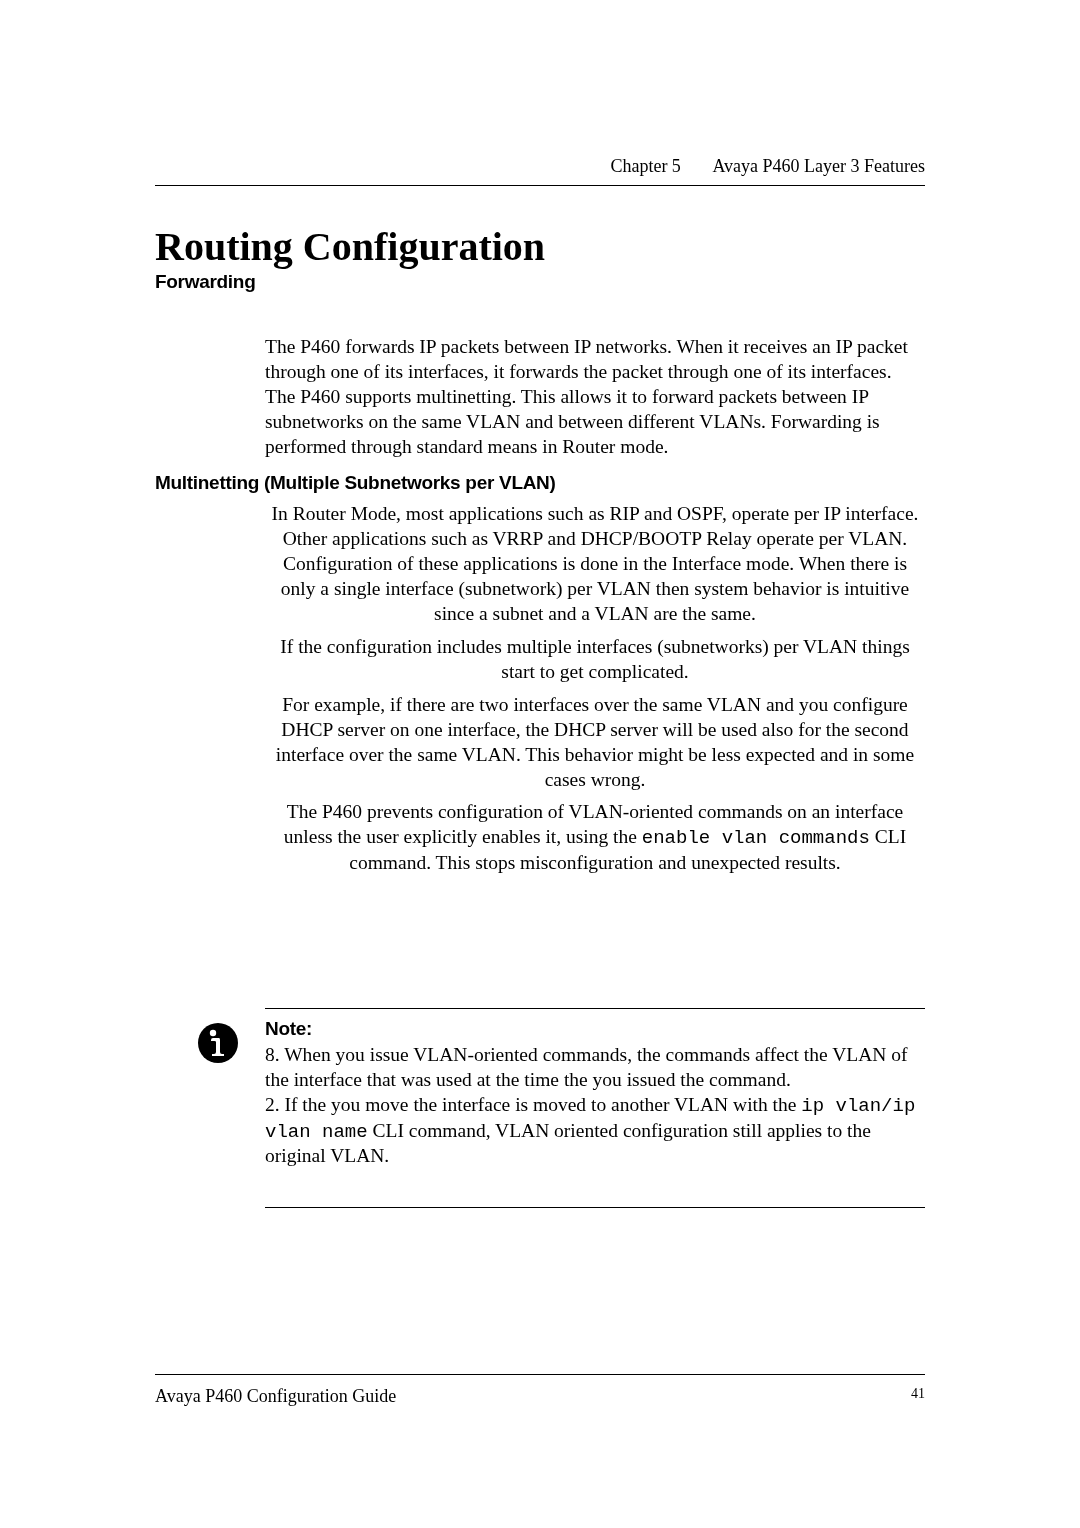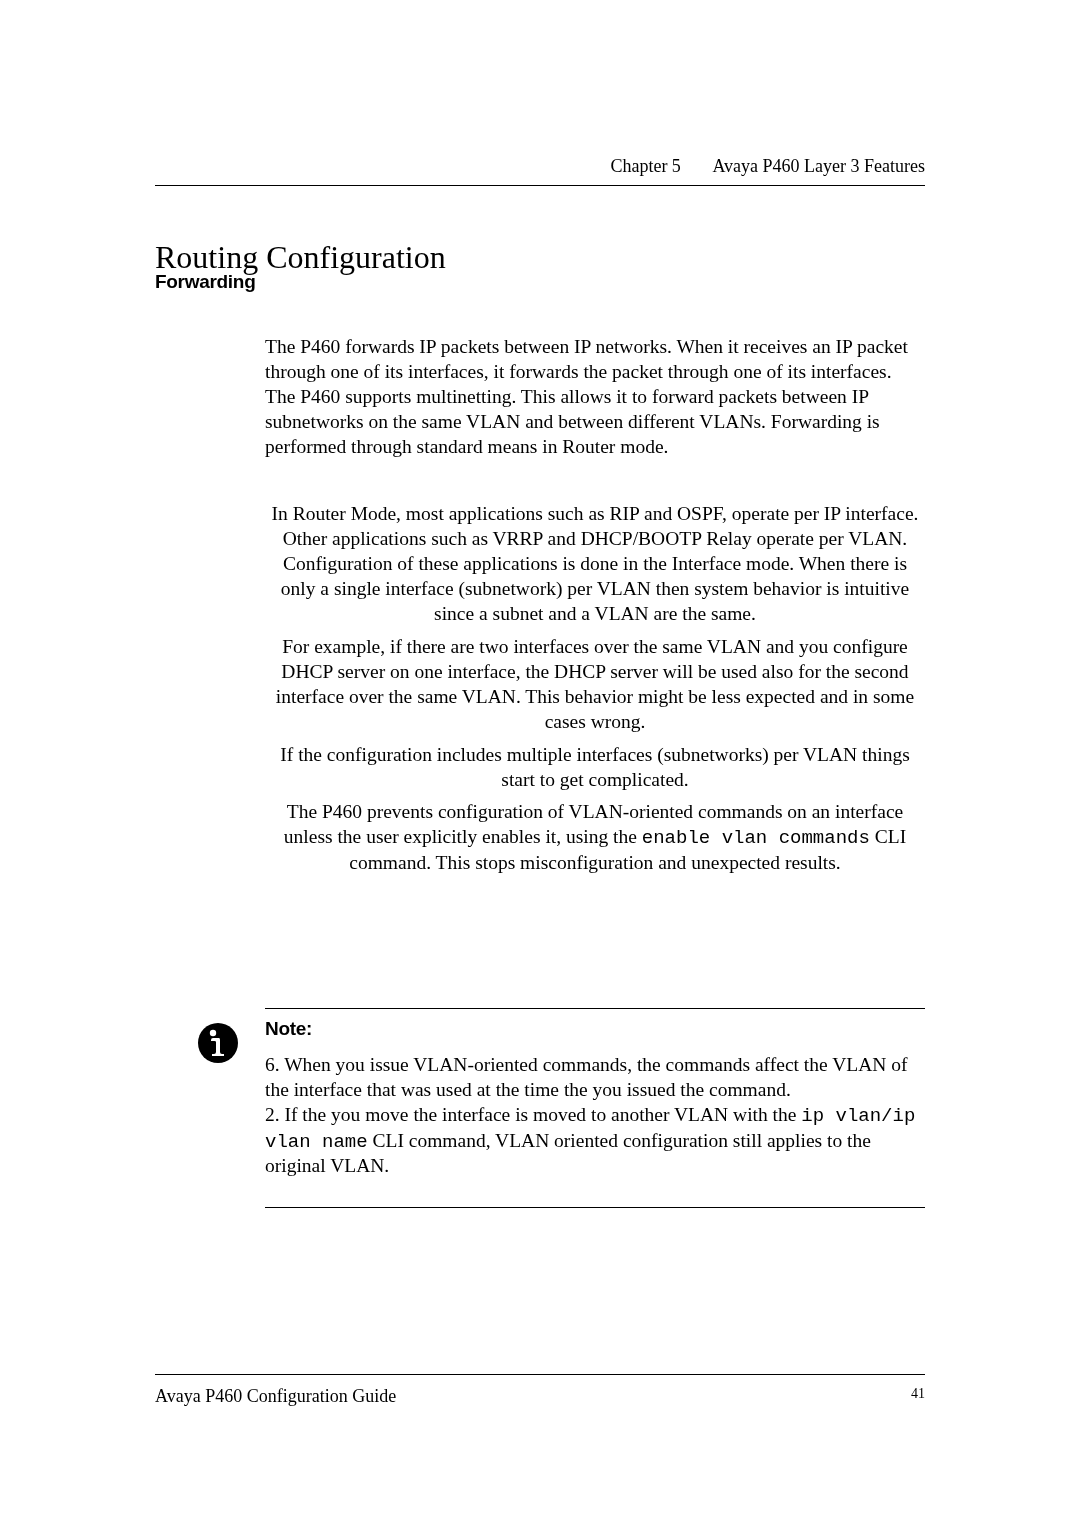--- a/index.html
+++ b/index.html
@@ -30,23 +30,23 @@
     right: 155px;
     font-size: 18px;
     color: #000;
   }
   .running-head .chap {
     margin-right: 28px;
   }
   .h1 {
     position: absolute;
     left: 155px;
-    top: 239px;
-    font-size: 32px;
-    font-weight: 400;
+    top: 223px;
+    font-size: 40px;
+    font-weight: 700;
   }
   .h2a {
     position: absolute;
     left: 155px;
     top: 271px;
     font-family: Arial, Helvetica, sans-serif;
     font-weight: 700;
     font-size: 19px;
     font-stretch: condensed;
     letter-spacing: -0.3px;
@@ -102,21 +102,21 @@
     font-size: 19.5px;
     line-height: 1.28;
   }
   .note-head {
     font-family: Arial, Helvetica, sans-serif;
     font-weight: 700;
     font-size: 19px;
     font-stretch: condensed;
     letter-spacing: -0.3px;
     display: block;
-    margin-bottom: 12px;
+    margin-bottom: 2px;
   }
   .note-rule-bottom {
     position: absolute;
     left: 265px;
     width: 660px;
     top: 1207px;
     border-top: 1.4px solid #000;
   }
   .footer-line {
     position: absolute;
@@ -152,42 +152,43 @@
     <span class="chap">Chapter 5</span>
     <span>Avaya P460 Layer 3 Features</span>
   </div>
   <div class="header-line"></div>
 
   <div class="h1">Routing Configuration</div>
 
   <div class="h2a">Forwarding</div>
   <div class="body-a">The P460 forwards IP packets between IP networks. When it receives an IP packet through one of its interfaces, it forwards the packet through one of its interfaces. The P460 supports multinetting. This allows it to forward packets between IP subnetworks on the same VLAN and between different VLANs. Forwarding is performed through standard means in Router mode.</div>
 
+  <div class="h2b">Multinetting (Multiple Subnetworks per VLAN)</div>
   <div class="body-b">
     <p>In Router Mode, most applications such as RIP and OSPF, operate per IP interface. Other applications such as VRRP and DHCP/BOOTP Relay operate per VLAN. Configuration of these applications is done in the Interface mode. When there is only a single interface (subnetwork) per VLAN then system behavior is intuitive since a subnet and a VLAN are the same.</p>
+    <p>If the configuration includes multiple interfaces (subnetworks) per VLAN things start to get complicated.</p>
     <p>For example, if there are two interfaces over the same VLAN and you configure DHCP server on one interface, the DHCP server will be used also for the second interface over the same VLAN. This behavior might be less expected and in some cases wrong.</p>
-    <p>If the configuration includes multiple interfaces (subnetworks) per VLAN things start to get complicated.</p>
     <p>
       <span>The P460 prevents configuration of VLAN-oriented commands on an interface unless the user explicitly enables it, using the </span><span class="mono">enable vlan commands</span><span> CLI command. This stops misconfiguration and unexpected results.</span>
     </p>
   </div>
 
   <div class="note-rule-top"></div>
 
   <div class="info-icon">
     <svg viewBox="0 0 42 42" width="42" height="42">
       <ellipse cx="21" cy="21" rx="20" ry="20" fill="#000"></ellipse>
       <circle cx="16" cy="11" r="3.2" fill="#fff"></circle>
       <path d="M14 18 Q14 16 16 16 L22 16 Q23 16 23 18 L23 30 Q23 32 25 32 L27 32 L27 34 L15 34 L15 32 L17 32 Q19 32 19 30 L19 20 Q19 19 17.5 19 L14 19 Z" fill="#fff"></path>
     </svg>
   </div>
 
   <div class="note-block">
     <span class="note-head">Note:</span>
-    <span>6. When you issue VLAN-oriented commands, the commands affect the VLAN of the interface that was used at the time the you issued the command.</span><br>
+    <span>8. When you issue VLAN-oriented commands, the commands affect the VLAN of the interface that was used at the time the you issued the command.</span><br>
     <span>2. If the you move the interface is moved to another VLAN with the </span><span class="mono">ip vlan/ip vlan name</span><span> CLI command, VLAN oriented configuration still applies to the original VLAN.</span>
   </div>
 
   <div class="note-rule-bottom"></div>
 
   <div class="footer-line"></div>
   <div class="footer-left">Avaya P460 Configuration Guide</div>
   <div class="footer-right">41</div>
 
 </div>

